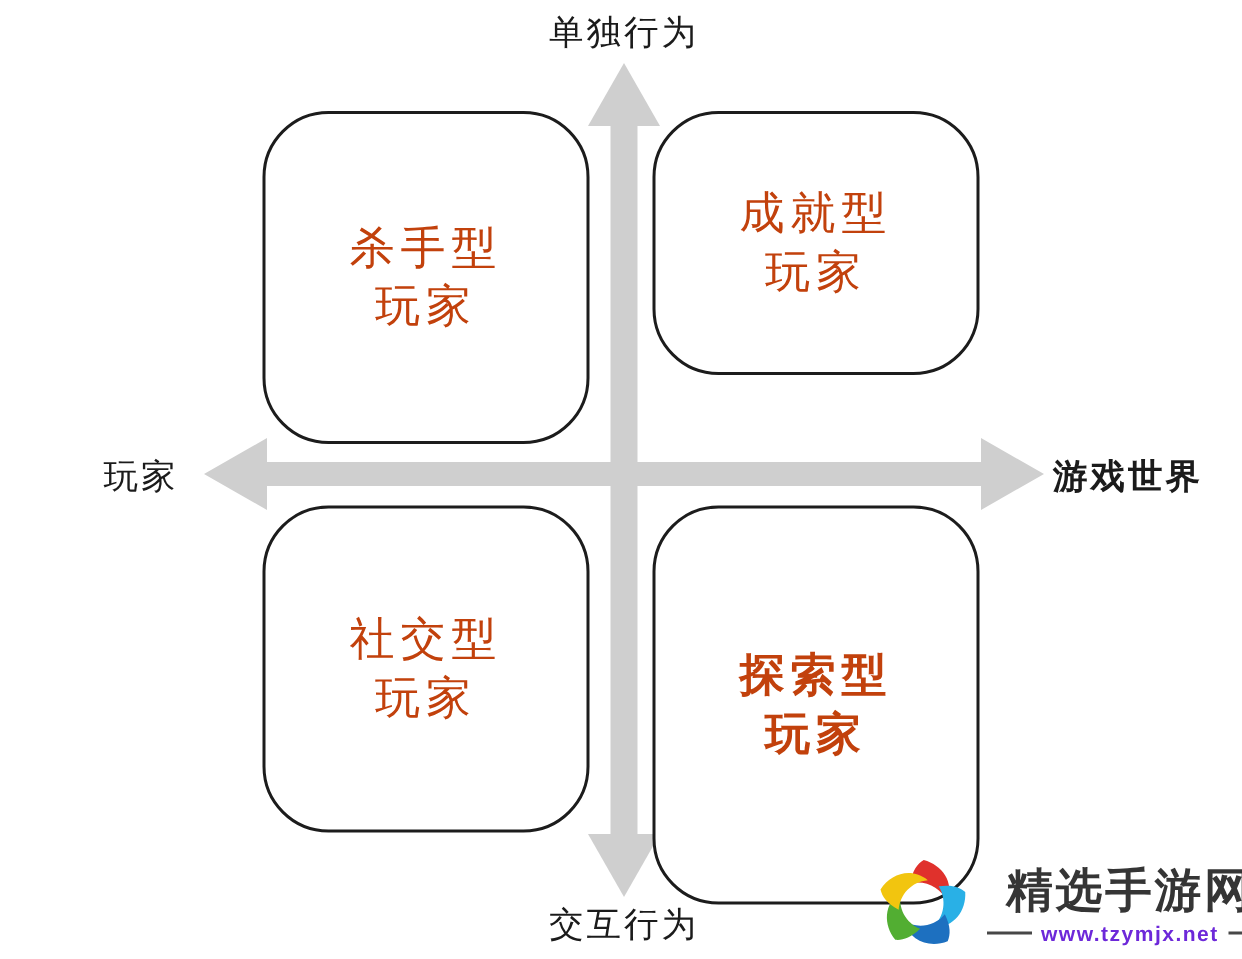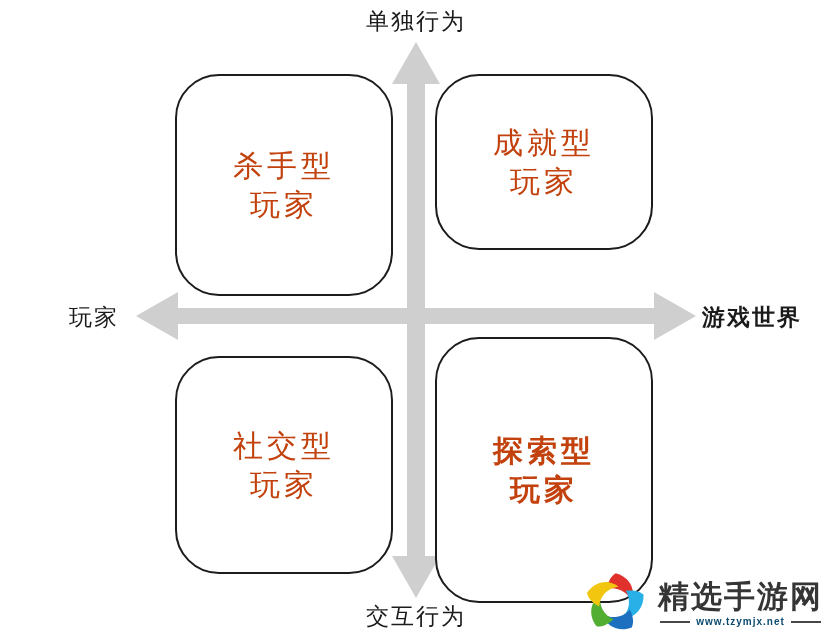--- a/index.html
+++ b/index.html
@@ -21,32 +21,32 @@
   .axis-top    { left:316px; top:6px;   width:200px; text-align:center; }
   .axis-bottom { left:316px; top:601px; width:200px; text-align:center; }
   .axis-left   { left:48px;  top:302px; width:92px;  text-align:center; }
   .axis-right  { left:702px; top:302px; width:120px; text-align:left;font-weight:bold; }
 
   
   .qbox { position:absolute; width:218px; background:#ffffff; border:2px solid #1c1c1c; border-radius:44px;
           display:flex; flex-direction:column; align-items:center; justify-content:center; }
   .qbox.tl { left:175px; top:74px;  height:222px; }
   .qbox.tr { left:435px; top:74px;  height:176px; }
-  .qbox.bl { left:175px; top:356px; height:218px; }
+  .qbox.bl { left:175px; top:337px; height:218px; }
   .qbox.br { left:435px; top:337px; height:266px;font-weight:bold; }
   .qline { display:block; font-size:30px; line-height:1.3; color:#c2410c; letter-spacing:4px; text-align:center; }
 
   
   .watermark { position:absolute; left:582px; top:570px; display:flex; align-items:center; gap:10px; }
   .wm-logo { width:66px; height:66px; }
   .wm-text { display:flex; flex-direction:column; align-items:center; }
   .wm-title { font-size:31px; font-weight:bold; color:#353535; letter-spacing:2px; line-height:1.15; white-space:nowrap; }
   .wm-url-row { display:flex; align-items:center; gap:6px; margin-top:2px; }
   .wm-rule { width:30px; height:2px; background:#474747; }
-  .wm-url { font-size:10px; font-weight:bold; color:#0c4a6e; letter-spacing:1px; white-space:nowrap; }
+  .wm-url { font-size:14px; font-weight:bold; color:#6d28d9; letter-spacing:1px; white-space:nowrap; }
 </style>
 </head>
 <body>
 
 <div class="stage">
 
   <div class="v-shaft"></div>
   <div class="h-shaft"></div>
   <div class="head head-up"></div>
   <div class="head head-down"></div>

